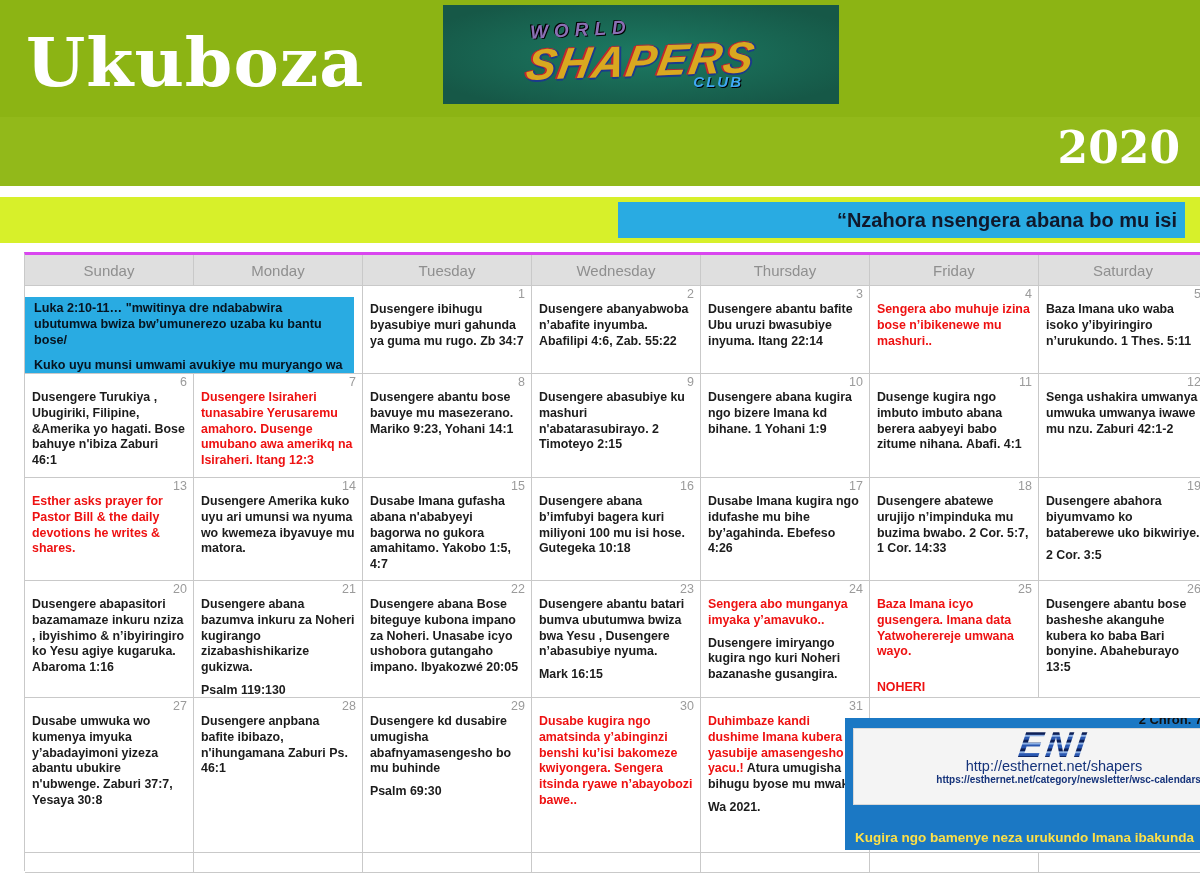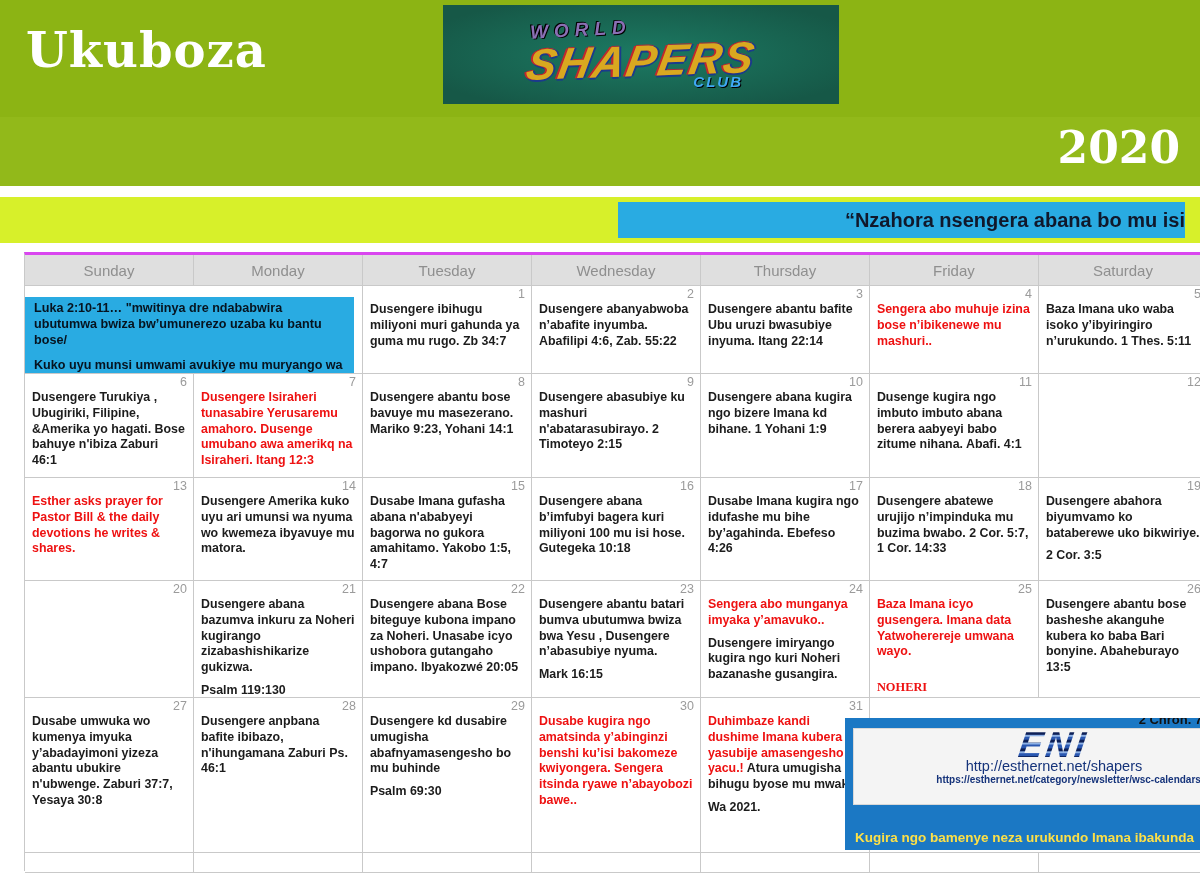--- a/index.html
+++ b/index.html
@@ -3,60 +3,60 @@
 <meta charset="utf-8">
 <style>
   html,body{margin:0;padding:0;background:#fff;}
   .page{position:relative;width:1200px;height:884px;background:#fff;overflow:hidden;
         font-family:"Liberation Sans",sans-serif;}
 
   
   .band-top{position:absolute;left:0;top:0;width:1200px;height:117px;background:var(--olive,#8cb414);}
   .band-top2{position:absolute;left:0;top:117px;width:1200px;height:69px;background:var(--olive2,#92b91a);}
   .month-title{position:absolute;left:26px;top:22px;font-family:"DejaVu Serif",serif;
-        font-weight:bold;font-size:48px;color:#ffffff;letter-spacing:1px;}
+        font-weight:bold;font-size:68px;color:#ffffff;letter-spacing:1px;}
   .year-label{position:absolute;right:20px;top:122px;font-family:"DejaVu Serif",serif;
         font-weight:bold;font-size:44px;color:#ffffff;}
 
   
   .logo-box{position:absolute;left:443px;top:5px;width:396px;height:99px;background:#1e6c59;
         display:flex;flex-direction:column;align-items:center;justify-content:center;overflow:hidden;
         background:radial-gradient(ellipse at center,#1c7a63 0%,#165847 85%);}
   .logo-world{font-style:italic;font-weight:bold;font-size:19px;letter-spacing:6px;color:#8a6fb4;
         text-shadow:1px 1px 0 #000,-1px -1px 0 #000;transform:rotate(-3deg);margin-right:120px;}
   .logo-shapers{font-style:italic;font-weight:bold;font-size:44px;line-height:40px;color:#d9a820;
         transform:skewX(-12deg) rotate(-2deg);letter-spacing:2px;
         text-shadow:2px 0 0 #1b3a8c,-2px 0 0 #c1272d,0 2px 0 #1b3a8c,0 -1px 0 #c1272d;}
   .logo-club{font-style:italic;font-weight:bold;font-size:15px;color:#3fa9f5;align-self:flex-end;
         margin:-8px 96px 0 0;text-shadow:1px 1px 0 #000;letter-spacing:2px;}
 
   
   .title-band{position:absolute;left:0;top:197px;width:1200px;height:46px;background:var(--chartreuse,#d7f02a);}
   .main-title{position:absolute;left:13px;top:5px;margin:0;font-family:"DejaVu Serif",serif;
         font-weight:bold;font-size:27px;color:#0c0c0c;letter-spacing:.3px;}
   .quote-box{position:absolute;left:618px;right:15px;top:5px;bottom:5px;background:var(--cyan,#29abe2);
-        display:flex;align-items:center;justify-content:flex-end;
+        display:flex;align-items:center;justify-content:flex-end;padding-right:8px;
         font-weight:bold;font-size:20px;color:#10182b;}
 
   
   .calendar{position:absolute;left:24px;top:252px;width:1184px;border-left:1px solid #c9c9c9;
         border-top:3px solid #d946ef;box-sizing:border-box;background:#000000;}
   .cal-row{display:flex;width:100%;}
   .day-header{flex:0 0 14.2857%;box-sizing:border-box;height:31px;background:#dfdfdf;
         border-right:1px solid #c9c9c9;border-bottom:1px solid #c9c9c9;
         display:flex;align-items:center;justify-content:center;
         color:#8f8f8f;font-size:15px;}
   .cell{flex:0 0 14.2857%;box-sizing:border-box;position:relative;background:#fff;
         border-right:1px solid #c9c9c9;border-bottom:1px solid #c9c9c9;
         padding:16px 7px 3px 7px;overflow:hidden;
         font-size:12.4px;font-weight:bold;color:#1c1c1c;line-height:1.27;}
   .cell.span2{flex:0 0 28.5714%;}
   .cell.nopad{padding:0;}
   .cell p{margin:0 0 7px 0;}
-  .cell p.gap{margin-top:20px;font-family:Liberation Serif, serif;}
+  .cell p.gap{margin-top:20px;}
   .date-num{position:absolute;top:1px;right:6px;font-weight:normal;font-size:12.5px;color:#9b9b9b;}
   .red{color:var(--red,#ee1111);}
   .cyanbox{margin:11px 8px 3px 0;background:var(--cyan,#29abe2);color:#06131f;
         padding:4px 9px 6px 9px;font-size:12.6px;}
   .cyanbox p{margin:0 0 9px 0;}
 
   
   .eni-banner{position:absolute;left:845px;top:718px;width:418px;height:132px;
         background:var(--banner-blue,#1b78c4);overflow:hidden;z-index:5;}
   .banner-scripture{position:absolute;top:-6px;right:42px;color:#111;font-weight:bold;font-size:13px;}
@@ -110,21 +110,21 @@
     <div>
         <div class="cal-row" style="height: 88px;">
           <div class="cell span2 nopad">
             <div class="cyanbox">
               <p><span> Luka 2:10-11… "mwitinya dre ndababwira ubutumwa bwiza bw’umunerezo uzaba ku bantu bose/</span></p>
               <p><span>Kuko uyu munsi umwami avukiye mu muryango wa Dawidi"</span></p>
             </div>
           </div>
           <div class="cell">
             <span class="date-num">1</span>
-            <p><span>Dusengere ibihugu miliyoni muri gahunda ya guma mu rugo. Zb 34:7</span></p>
+            <p><span>Dusengere ibihugu byasubiye muri gahunda ya guma mu rugo. Zb 34:7</span></p>
           </div>
           <div class="cell">
             <span class="date-num">2</span>
             <p><span>Dusengere abanyabwoba n’abafite inyumba. Abafilipi  4:6, Zab. 55:22</span></p>
           </div>
           <div class="cell">
             <span class="date-num">3</span>
             <p><span>Dusengere abantu bafite Ubu uruzi bwasubiye inyuma. Itang 22:14</span></p>
           </div>
           <div class="cell">
@@ -156,20 +156,21 @@
           <div class="cell">
             <span class="date-num">10</span>
             <p><span>Dusengere abana kugira ngo bizere Imana kd bihane. 1 Yohani 1:9</span></p>
           </div>
           <div class="cell">
             <span class="date-num">11</span>
             <p><span>Dusenge kugira ngo imbuto imbuto abana berera aabyeyi babo zitume nihana. Abafi. 4:1</span></p>
           </div>
           <div class="cell">
             <span class="date-num">12</span>
+            <p><span>Senga ushakira umwanya umwuka umwanya iwawe mu nzu. Zaburi  42:1-2</span></p>
           </div>
         </div>
         <div class="cal-row" style="height: 103px;">
           <div class="cell">
             <span class="date-num">13</span>
             <p><span class="red">Esther asks prayer for Pastor Bill &amp; the daily devotions he writes &amp; shares.</span></p>
           </div>
           <div class="cell">
             <span class="date-num">14</span>
             <p><span>Dusengere Amerika kuko uyu ari umunsi wa nyuma wo kwemeza ibyavuye mu matora.</span></p>
@@ -192,20 +193,21 @@
           </div>
           <div class="cell">
             <span class="date-num">19</span>
             <p><span>Dusengere abahora biyumvamo ko bataberewe uko bikwiriye.</span></p>
             <p><span>2 Cor. 3:5</span></p>
           </div>
         </div>
         <div class="cal-row" style="height: 117px;">
           <div class="cell">
             <span class="date-num">20</span>
+            <p><span>Dusengere abapasitori bazamamaze inkuru nziza , ibyishimo &amp; n’ibyiringiro ko Yesu agiye kugaruka. Abaroma 1:16</span></p>
           </div>
           <div class="cell">
             <span class="date-num">21</span>
             <p><span>Dusengere abana bazumva inkuru za Noheri kugirango zizabashishikarize gukizwa.</span></p>
             <p><span>Psalm 119:130</span></p>
           </div>
           <div class="cell">
             <span class="date-num">22</span>
             <p><span>Dusengere abana Bose biteguye kubona impano za Noheri. Unasabe icyo ushobora gutangaho impano.  Ibyakozwé 20:05</span></p>
           </div>

